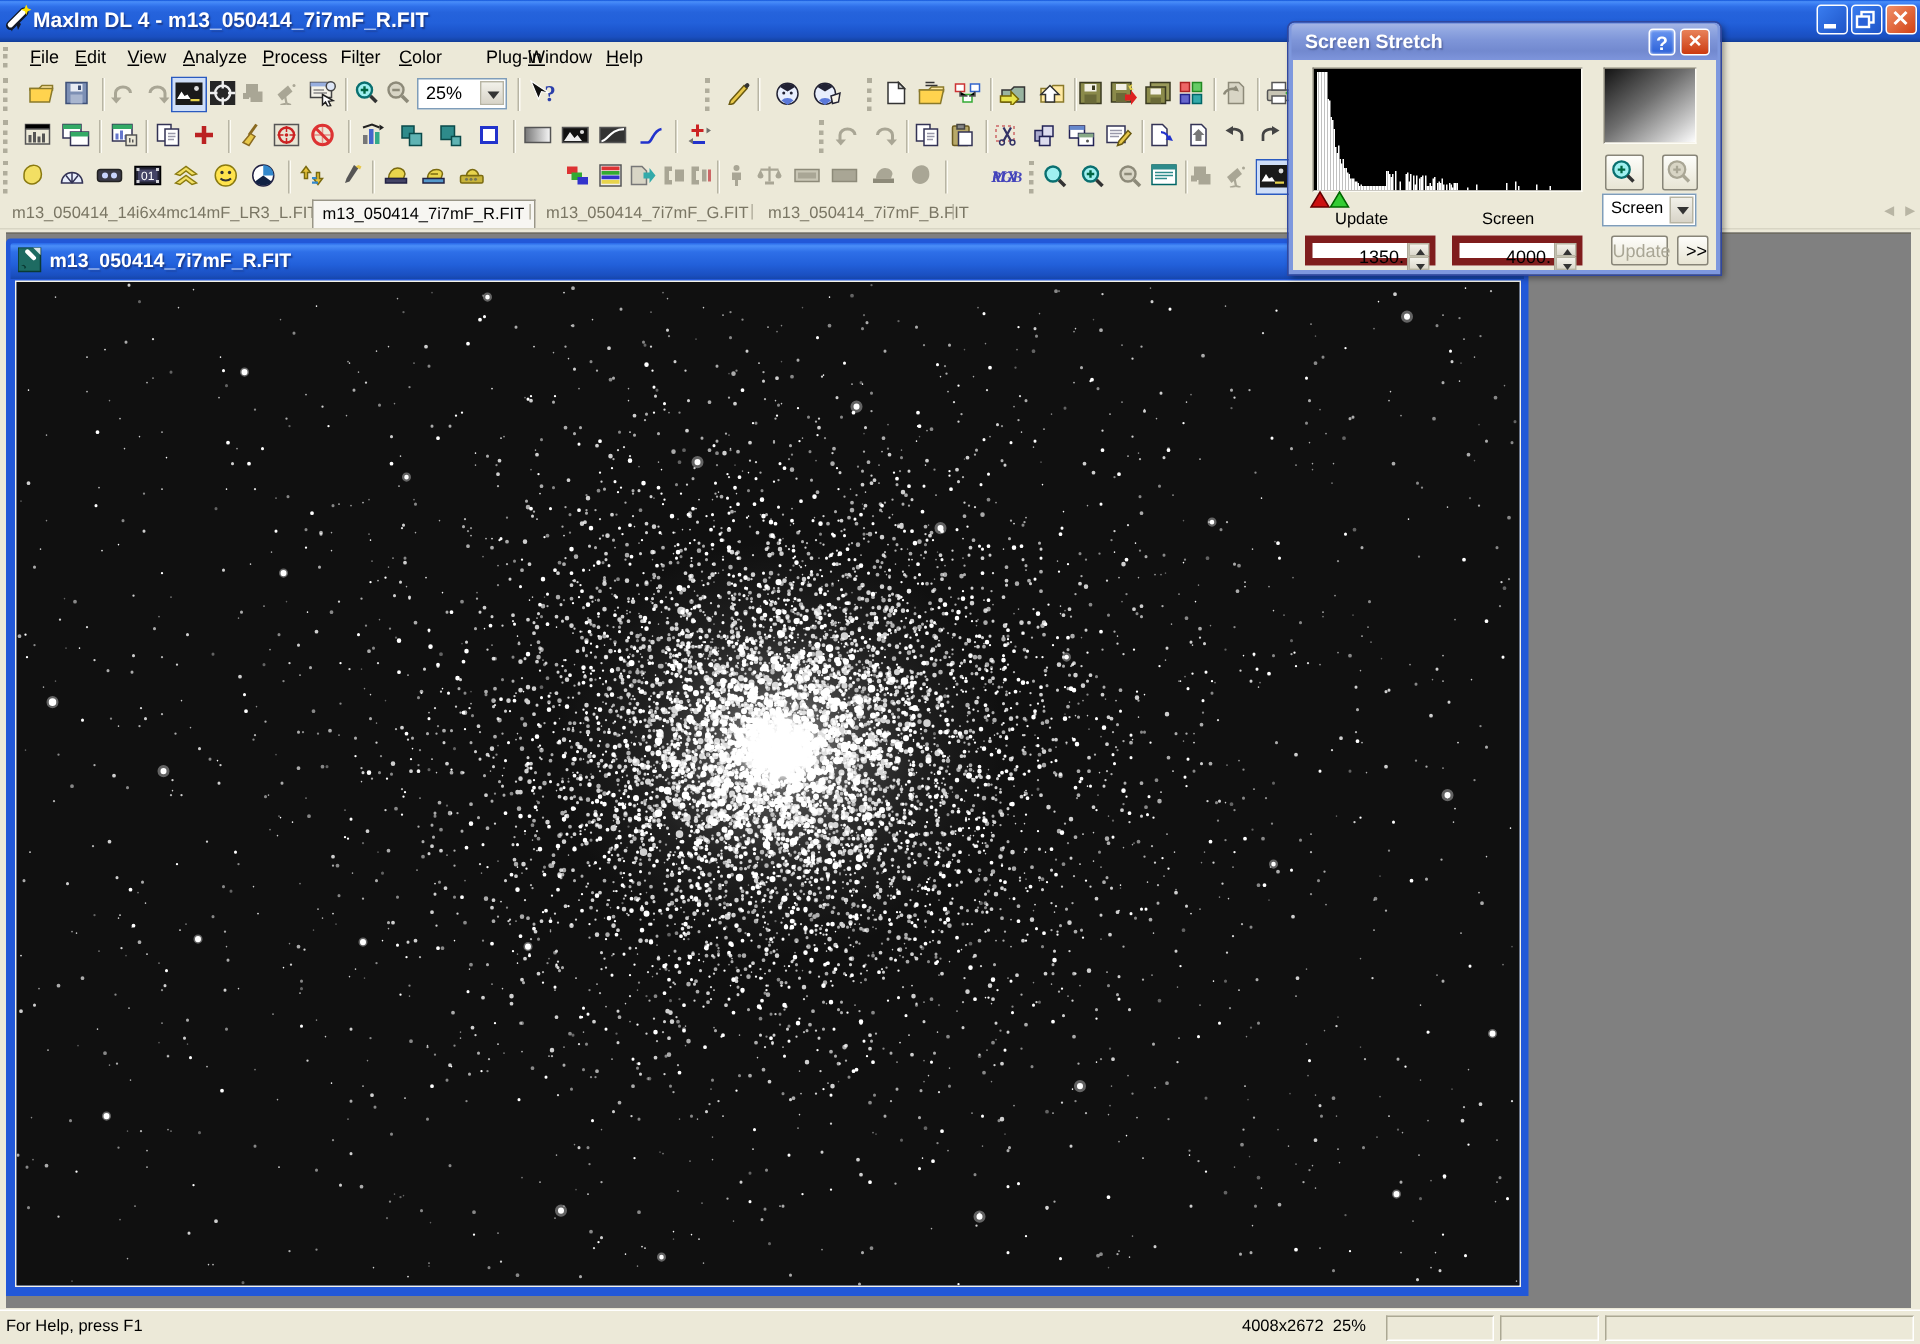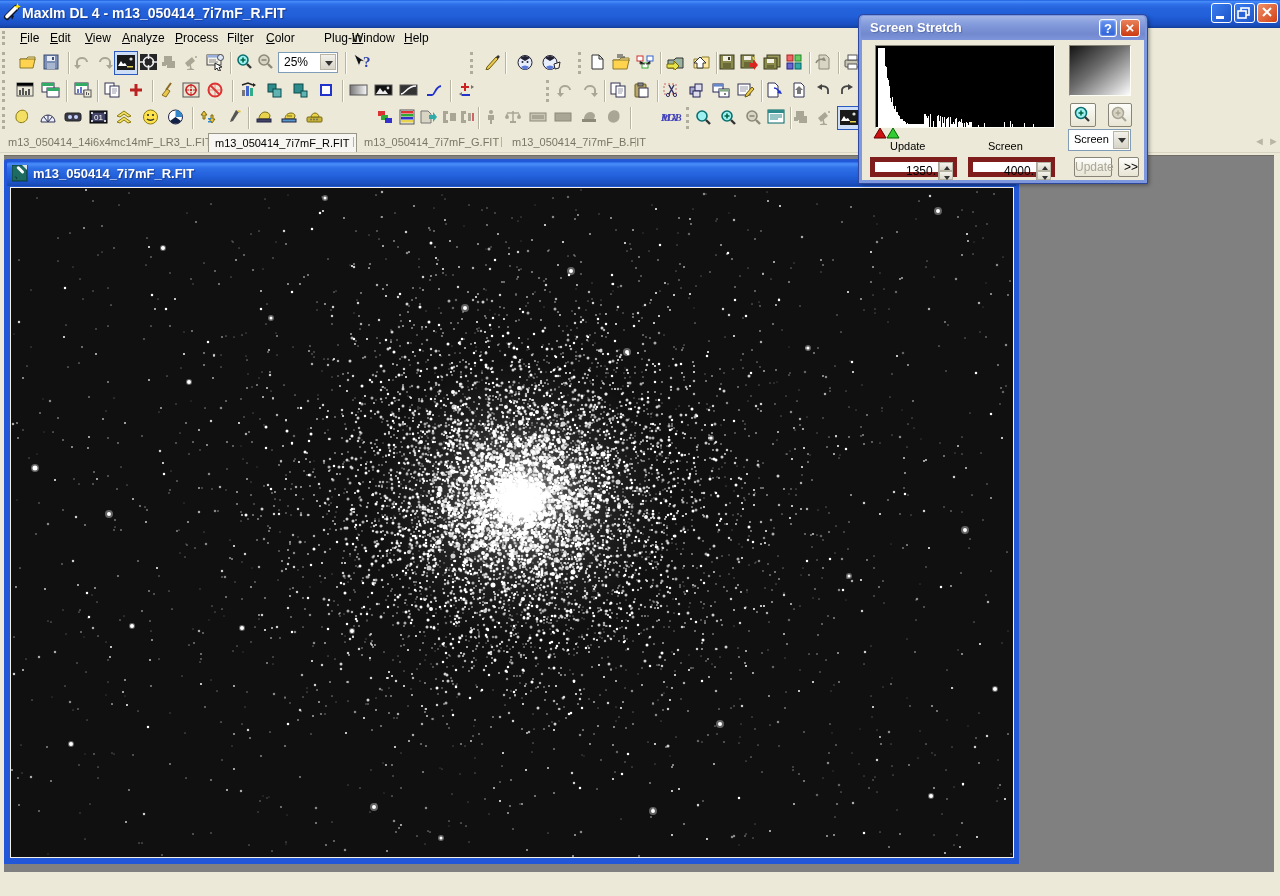--- a/index.html
+++ b/index.html
@@ -622,20 +622,27 @@
               <path stroke-width="4" d="M98 326v.1M178 194v.1M560 83v.1M616 164v.1M927 23v.1M954 342v.1M984 501v.1M709 536v.1M642 623v.1M363 619v.1M231 440v.1M121 438v.1M341 443v.1M454 120v.1M60 556v.1M920 608v.1M152 60v.1M492 322v.1M516 363v.1M421 311v.1M472 365v.1M475 350v.1M527 296v.1M428 314v.1M508 320v.1M500 288v.1M413 344v.1M533 278v.1M599 284v.1M442 204v.1M483 278v.1M483 354v.1M537 306v.1M521 338v.1M525 302v.1M430 338v.1M467 331v.1M525 276v.1M526 224v.1M446 270v.1M540 320v.1M476 335v.1M490 250v.1M476 307v.1M488 292v.1M525 380v.1M506 277v.1M474 281v.1M459 324v.1M497 266v.1M522 331v.1M510 308v.1M522 264v.1M527 264v.1M608 319v.1M432 323v.1M458 328v.1M519 331v.1M528 322v.1M491 292v.1M455 373v.1M519 275v.1M466 334v.1M472 336v.1M593 304v.1M537 307v.1M525 348v.1M453 274v.1M513 376v.1M528 312v.1M536 305v.1M543 337v.1M467 275v.1M533 273v.1M539 308v.1M491 304v.1M512 411v.1M525 303v.1M481 289v.1M461 302v.1M512 351v.1M509 234v.1M528 325v.1M488 301v.1M480 271v.1M533 257v.1M515 262v.1M504 337v.1M543 300v.1M510 235v.1M449 271v.1M478 266v.1M527 300v.1M529 295v.1M541 303v.1M565 263v.1M571 289v.1M515 340v.1M471 266v.1M557 250v.1M547 279v.1M441 283v.1M514 327v.1M534 242v.1M510 281v.1M553 253v.1M527 362v.1M508 293v.1M543 325v.1M476 269v.1M504 286v.1M489 338v.1M546 389v.1M557 320v.1M584 265v.1M476 367v.1M504 348v.1M508 285v.1M524 321v.1M531 352v.1M547 252v.1M519 335v.1M469 326v.1M410 254v.1M458 294v.1M537 251v.1M481 361v.1M488 296v.1M509 360v.1M465 348v.1M483 299v.1M525 320v.1M518 256v.1M554 309v.1M480 299v.1M483 245v.1M521 335v.1M561 306v.1M497 323v.1M545 284v.1M519 254v.1M533 373v.1M563 287v.1M556 329v.1M503 322v.1M490 300v.1M501 363v.1M507 346v.1M458 346v.1M485 286v.1M478 317v.1M472 294v.1M557 343v.1M504 398v.1M420 421v.1M486 308v.1M523 345v.1M548 254v.1M538 306v.1M508 292v.1M488 315v.1M556 358v.1M499 359v.1M561 390v.1M542 386v.1M556 293v.1M513 265v.1M529 320v.1M520 226v.1M487 350v.1M635 329v.1M500 280v.1M533 343v.1M470 355v.1M473 337v.1M489 276v.1M455 301v.1M524 247v.1M575 317v.1M577 352v.1M507 293v.1M508 220v.1M472 299v.1M449 329v.1M531 335v.1M515 345v.1M526 295v.1M444 349v.1M479 277v.1M485 291v.1M487 270v.1M508 289v.1M514 293v.1M572 314v.1M532 337v.1M575 300v.1M530 326v.1M508 200v.1M514 264v.1M530 330v.1M448 317v.1M596 312v.1M442 256v.1M471 318v.1M525 291v.1M504 329v.1M512 345v.1M466 289v.1M523 330v.1M551 290v.1M488 346v.1M466 294v.1M579 302v.1M495 219v.1M475 319v.1M476 277v.1M538 274v.1M490 269v.1M499 309v.1M539 259v.1M500 344v.1M546 279v.1M475 323v.1M510 359v.1M571 317v.1M543 279v.1M485 299v.1M509 319v.1M520 311v.1M515 319v.1M510 290v.1M506 307v.1M486 318v.1M502 339v.1M514 323v.1M509 321v.1M506 326v.1M508 328v.1M503 318v.1M506 315v.1M526 312v.1M529 330v.1M525 304v.1M508 303v.1M521 321v.1M511 315v.1M507 312v.1M511 312v.1M514 305v.1M512 314v.1M497 309v.1M521 308v.1M508 301v.1M504 304v.1M520 292v.1M513 317v.1M521 325v.1M485 312v.1M500 302v.1M503 324v.1M509 304v.1M498 304v.1M495 308v.1M506 308v.1M517 332v.1M518 329v.1M530 309v.1M509 306v.1M520 297v.1M512 293v.1M502 318v.1M499 315v.1M501 316v.1M501 319v.1M496 313v.1M519 310v.1M534 326v.1M514 310v.1M508 306v.1M512 303v.1M505 321v.1M532 299v.1M514 314v.1M498 300v.1M517 312v.1M505 319v.1M500 322v.1M497 311v.1M512 311v.1M510 319v.1M495 326v.1M529 309v.1M500 321v.1M498 319v.1M516 306v.1M506 308v.1"></path>
               <path stroke-width="5" stroke-opacity="0.80" d="M550 299v.1M495 304v.1M534 220v.1M520 302v.1M564 312v.1M503 321v.1M494 321v.1M465 290v.1M554 322v.1M443 219v.1M607 294v.1M439 285v.1M523 265v.1M509 314v.1M491 314v.1M583 266v.1M495 312v.1M511 281v.1M494 344v.1M526 262v.1M564 351v.1M437 318v.1M535 353v.1M473 316v.1M485 344v.1M493 303v.1M539 274v.1M493 348v.1M481 317v.1M527 315v.1M538 318v.1M447 357v.1M539 313v.1M517 361v.1M482 270v.1M522 276v.1M463 324v.1M470 355v.1M440 347v.1M442 368v.1M444 322v.1M523 358v.1M465 354v.1M535 248v.1M462 358v.1M545 293v.1M528 316v.1M519 283v.1M495 287v.1M506 269v.1M481 356v.1M494 296v.1M462 266v.1M545 372v.1M570 303v.1M418 380v.1M471 319v.1M570 306v.1M472 291v.1M476 279v.1M576 326v.1M519 303v.1M521 250v.1M429 301v.1M413 320v.1M486 308v.1M552 236v.1"></path>
               <path stroke-width="5" d="M24 280v.1M562 279v.1M530 270v.1M465 360v.1M558 310v.1M468 340v.1M562 384v.1M537 333v.1M500 375v.1M434 339v.1M520 303v.1M545 284v.1M482 315v.1M499 333v.1M499 316v.1M568 307v.1M500 303v.1M471 340v.1M508 257v.1M491 297v.1M532 297v.1M449 291v.1M502 317v.1M474 333v.1M504 324v.1M499 257v.1M534 326v.1M588 309v.1M464 281v.1M496 351v.1M502 281v.1M518 373v.1M522 336v.1M551 282v.1M489 331v.1M491 273v.1M491 278v.1M568 367v.1M542 324v.1M461 310v.1M482 345v.1M542 244v.1M505 252v.1M508 307v.1M561 285v.1M525 317v.1M570 271v.1M531 318v.1M446 342v.1M514 274v.1M520 291v.1M592 266v.1M506 317v.1M494 331v.1M540 273v.1M518 338v.1M568 356v.1M552 309v.1M552 311v.1M560 333v.1M551 265v.1M516 315v.1M529 287v.1M547 319v.1M500 367v.1M478 297v.1M470 347v.1M489 337v.1M493 293v.1M547 280v.1M482 397v.1M428 354v.1M439 321v.1M516 330v.1M428 306v.1M530 297v.1M493 327v.1M538 291v.1M513 314v.1M535 338v.1M471 316v.1M481 319v.1M507 335v.1M507 311v.1M516 307v.1M505 324v.1M517 318v.1M490 311v.1M523 316v.1M528 320v.1M503 300v.1M492 301v.1M515 316v.1M506 312v.1M497 318v.1M502 321v.1M486 328v.1M500 313v.1M518 310v.1M510 311v.1M517 313v.1M510 318v.1M515 306v.1M500 290v.1M500 318v.1M523 327v.1M519 304v.1M523 316v.1M517 310v.1M495 309v.1M517 319v.1M504 325v.1M521 315v.1M490 333v.1M528 312v.1M499 321v.1M510 296v.1M505 313v.1M512 313v.1M520 317v.1M519 332v.1M518 319v.1M529 303v.1M523 305v.1M521 311v.1M499 333v.1M514 310v.1M509 313v.1M501 314v.1M481 308v.1M515 318v.1M511 307v.1M515 315v.1M493 311v.1M500 302v.1M505 303v.1M523 315v.1M497 313v.1M526 314v.1M504 320v.1M493 316v.1M517 314v.1M516 331v.1M506 329v.1M495 322v.1M521 302v.1M491 308v.1M494 314v.1"></path>
               <path stroke-width="6" stroke-opacity="0.35" d="M178 194v.1M314 10v.1M984 501v.1M231 440v.1M121 438v.1M341 443v.1M838 388v.1M797 160v.1M60 556v.1M920 608v.1M430 650v.1M152 60v.1M700 250v.1M260 130v.1"></path>
               <path stroke-width="6" d="M533 307v.1M510 306v.1M507 321v.1M513 318v.1M497 295v.1M522 329v.1M509 310v.1M521 318v.1M500 310v.1M499 303v.1M498 317v.1M500 315v.1M521 299v.1M501 315v.1M511 325v.1M513 320v.1M514 297v.1M496 317v.1M505 332v.1M520 315v.1M505 307v.1M514 310v.1M515 311v.1M494 317v.1M511 302v.1M529 320v.1M495 321v.1M504 306v.1M510 298v.1M498 302v.1M513 312v.1M485 307v.1M482 303v.1M512 306v.1M503 304v.1M506 305v.1M500 307v.1M496 325v.1M516 323v.1M523 304v.1M494 320v.1M520 306v.1M508 307v.1M496 308v.1M510 315v.1M500 306v.1M498 294v.1M506 313v.1M508 316v.1M526 307v.1M514 304v.1M514 317v.1M494 294v.1M504 315v.1M510 304v.1M509 303v.1M516 338v.1M497 298v.1M501 298v.1M500 302v.1M531 309v.1M510 326v.1M523 304v.1M530 329v.1M514 307v.1M527 311v.1"></path>
               <path stroke-width="8" stroke-opacity="0.35" d="M24 280v.1M98 326v.1M560 83v.1M616 164v.1M927 23v.1M954 342v.1M709 536v.1M642 623v.1M363 619v.1M562 279v.1M454 120v.1"></path>
             </g>
           </svg>
         </div>
   </div>
+ </div>
+ <div id="status" class="abs">
+  <span style="position:absolute;left:4px;top:4px">For Help, press F1</span>
+  <span style="position:absolute;left:828px;top:4px">4008x2672&nbsp;&nbsp;25%</span>
+  <div class="pane" style="left:924px;width:72px"></div>
+  <div class="pane" style="left:1000px;width:66px"></div>
+  <div class="pane" style="left:1070px;width:206px"></div>
  </div>
  <div id="dlg" class="abs">
   <div id="dbody"></div>
   <div id="dtitle">
    <div class="txt">Screen Stretch</div>
    <div class="dbtn" style="left:238px;background:linear-gradient(180deg,#6a96f0 0%,#2a60d8 100%);box-shadow:inset 0 0 2px #fff">?</div>
    <div class="dbtn" style="left:259px;width:20px;background:linear-gradient(180deg,#e8825a,#cc3a10);font-size:15px;line-height:16px">×</div>
   </div>
   <div class="sunk" style="left:16px;top:30px;width:180px;height:83px"><svg width="178" height="81" viewBox="0 0 178 81">
           <rect width="178" height="81" fill="#000"></rect>

